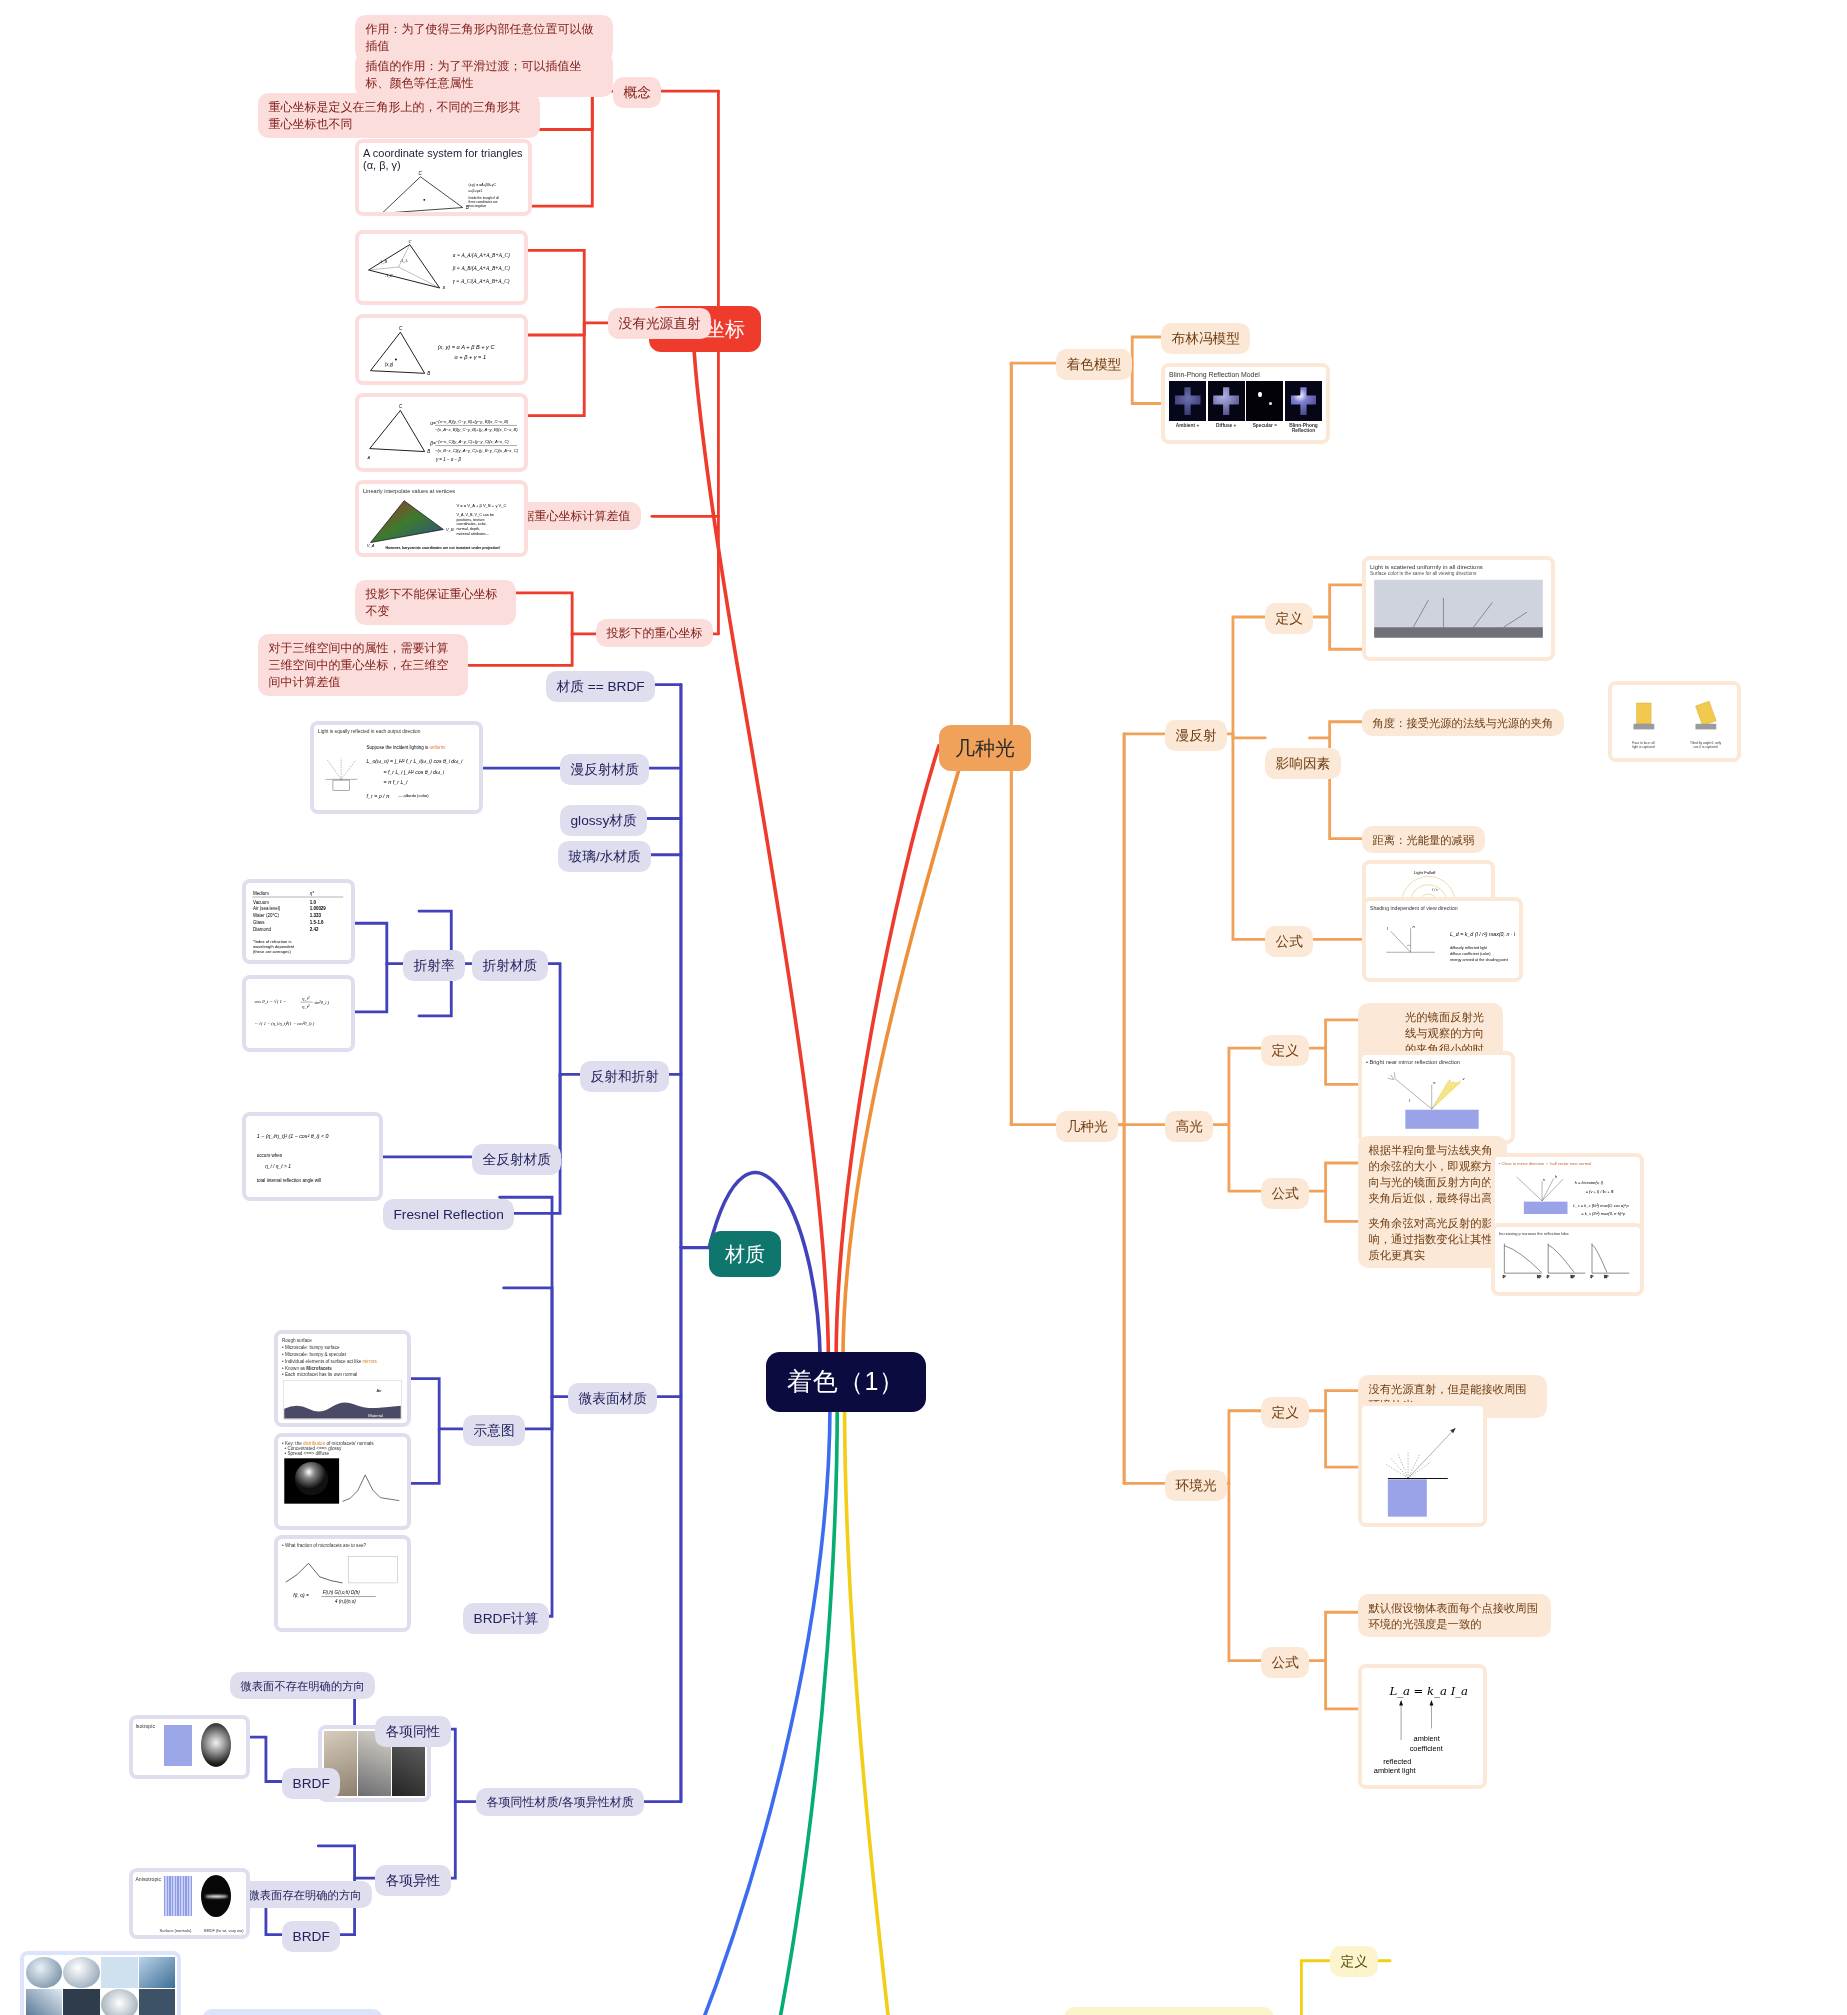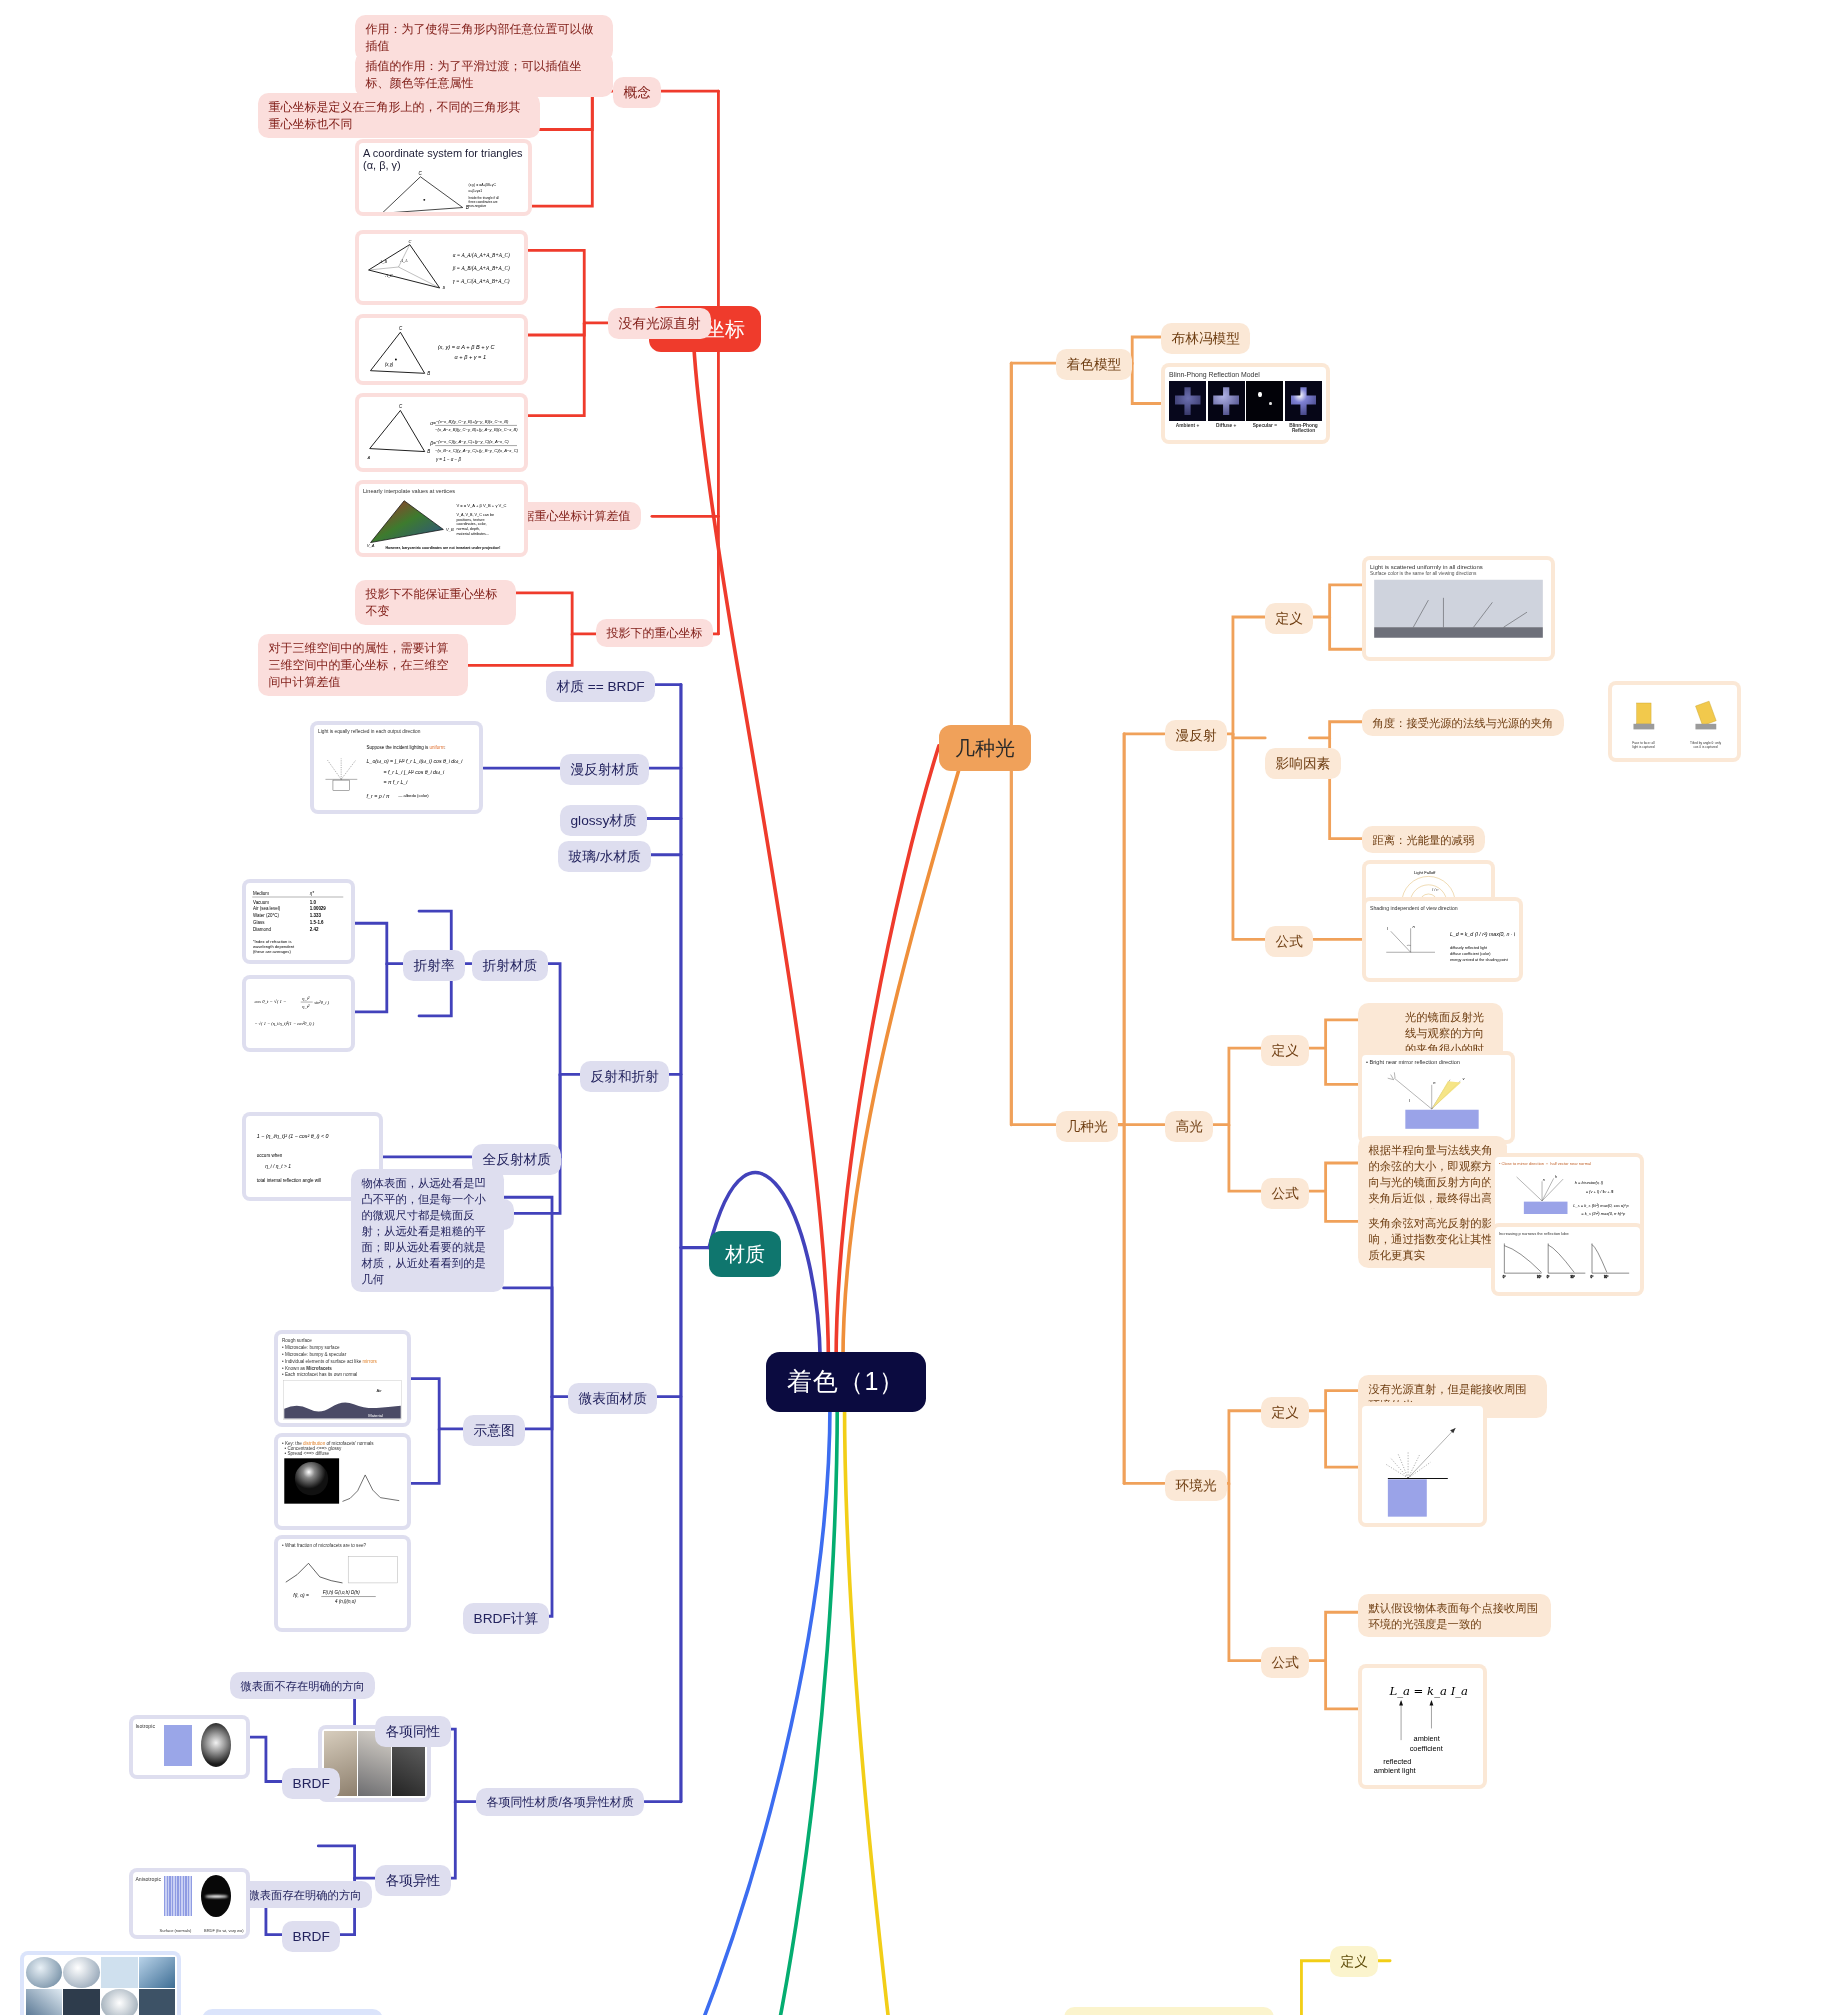--- a/index.html
+++ b/index.html
@@ -386,21 +386,20 @@
   <div class="inner" style="font-size:5.6px;">
     <svg viewBox="0 0 330 200" style="width:100%;height:77px;font-size:14px">
       <text x="18" y="46" font-size="14" font-style="italic">1 − (η_i/η_t)² (1 − cos² θ_i) &lt; 0</text>
       <text x="18" y="96" font-size="12">occurs when</text>
       <text x="40" y="126" font-size="13" font-style="italic">η_i / η_t &gt; 1</text>
       <text x="18" y="162" font-size="12">total internal reflection angle will</text>
     </svg>
   </div>
 </div>
 
-<div class="node t-indigo" style="left:351px; top:1169px; width:153px; font-size:11.3px;">物体表面，从远处看是凹凸不平的，但是每一个小的微观尺寸都是镜面反射；从远处看是粗糙的平面；即从远处看要的就是材质，从近处看看到的是几何</div>
 
 <div class="node t-indigo" style="left:463px; top:1415px;">示意图</div>
 <div class="node t-indigo" style="left:463px; top:1603px;">BRDF计算</div>
 
 <div class="pic f-indigo" style="left:274px; top:1330px; width:137px; height:97px;">
   <div class="inner" style="font-size:4.8px;">
     <div style="font-size:4.6px; line-height:1.5;">Rough surface<br>• Microscale: bumpy surface<br>• Microscale: bumpy &amp; specular<br>• Individual elements of surface act like <span style="color:#e0822c">mirrors</span><br>• Known as <b>Microfacets</b><br>• Each microfacet has its own normal</div>
     <svg viewBox="0 0 320 110" style="width:100%;height:42px;font-size:12px">
       <rect x="4" y="4" width="312" height="102" fill="#fff" stroke="#bbb"></rect>
       <text x="250" y="34" font-size="11">Air</text>

